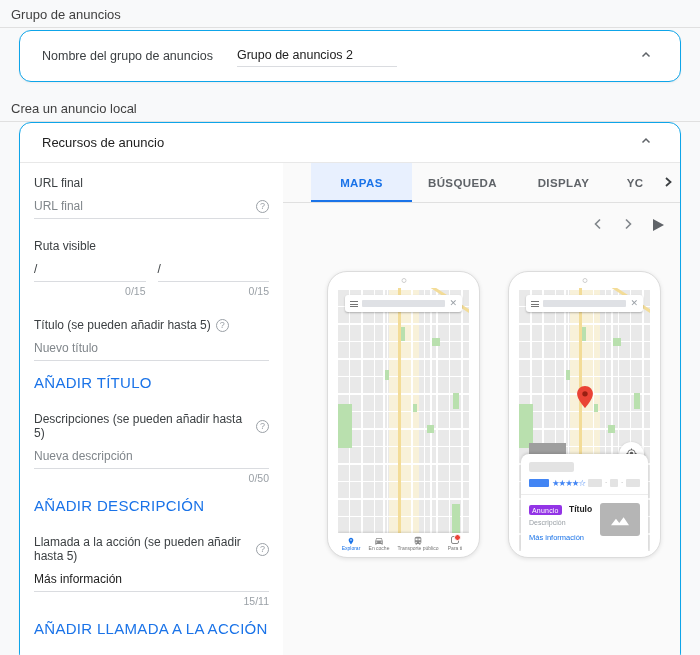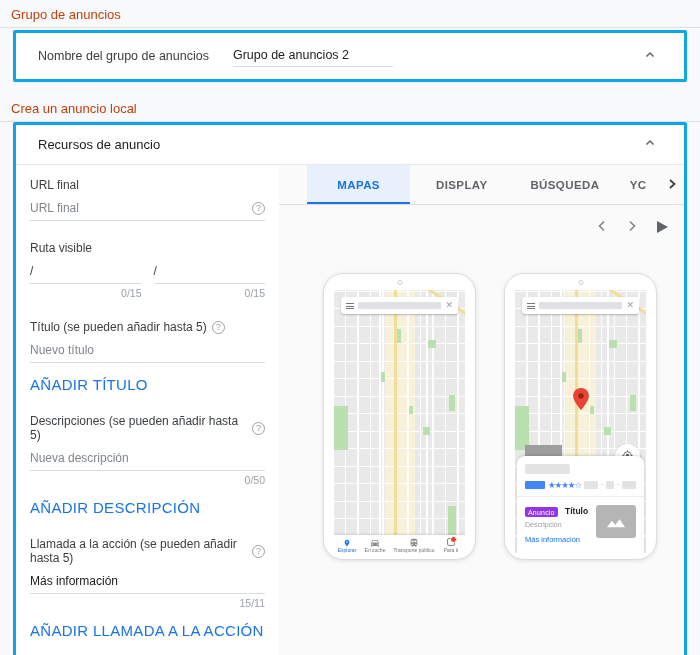--- a/index.html
+++ b/index.html
@@ -2,24 +2,24 @@
 <html><head>
 <meta charset="utf-8">
 <style>
   * { box-sizing: border-box; }
   html,body { margin:0; padding:0; }
   body {
     width:700px; height:655px; overflow:hidden; position:relative;
     background:#f8f9fa; color:#212121;
     font-family:"Liberation Sans", sans-serif; font-size:12px;
   }
-  .section-title { padding:7px 11px 5px; font-size:13px; color:#c2410c; }
+  .section-title { padding:7px 11px 5px; font-size:13px; color:#404040; }
   .hdivider { border-bottom:1px solid #e0e0e0; }
   .card {
-    margin:0 13px; background:#fff; border:3px solid #0ea5e9; border-radius:2px;
+    margin:0 19px; background:#fff; border:1px solid #0ea5e9; border-radius:12px;
     box-shadow:0 1px 2px rgba(0,0,0,.05);
   }
   
   .card1 { margin-top:2px; height:52px; display:flex; align-items:center; padding:0 22px; }
   .c1-label { color:#3c4043; font-size:12.5px; }
   .c1-input { margin-left:24px; width:160px; border-bottom:1px solid #dadce0; padding:2px 0 4px; font-size:12.5px; color:#212121; }
   .collapse-btn { margin-left:auto; width:24px; height:24px; display:flex; align-items:center; justify-content:center; cursor:pointer; }
   .gap { height:12px; }
   
   .card2 { height:543px; display:flex; flex-direction:column; overflow:hidden; }
@@ -225,22 +225,22 @@
         </div>
         <div class="counter">15/11</div>
         <a class="addlink">AÑADIR LLAMADA A LA ACCIÓN</a>
       </div>
 
     </div>
 
     <div class="preview-col">
       <div class="tabbar">
         <div class="tab active">MAPAS</div>
+        <div class="tab">BÚSQUEDA</div>
         <div class="tab">DISPLAY</div>
-        <div class="tab">BÚSQUEDA</div>
         <div class="tab trunc">YC</div>
         <div class="tabscroll">
           <span>
             <svg width="10" height="10" viewBox="0 0 10 10">
                 <path d="M3 1 L7.5 5 L3 9" fill="none" stroke="#3c4043" stroke-width="1.8"></path>
               </svg>
           </span>
         </div>
       </div>
 

